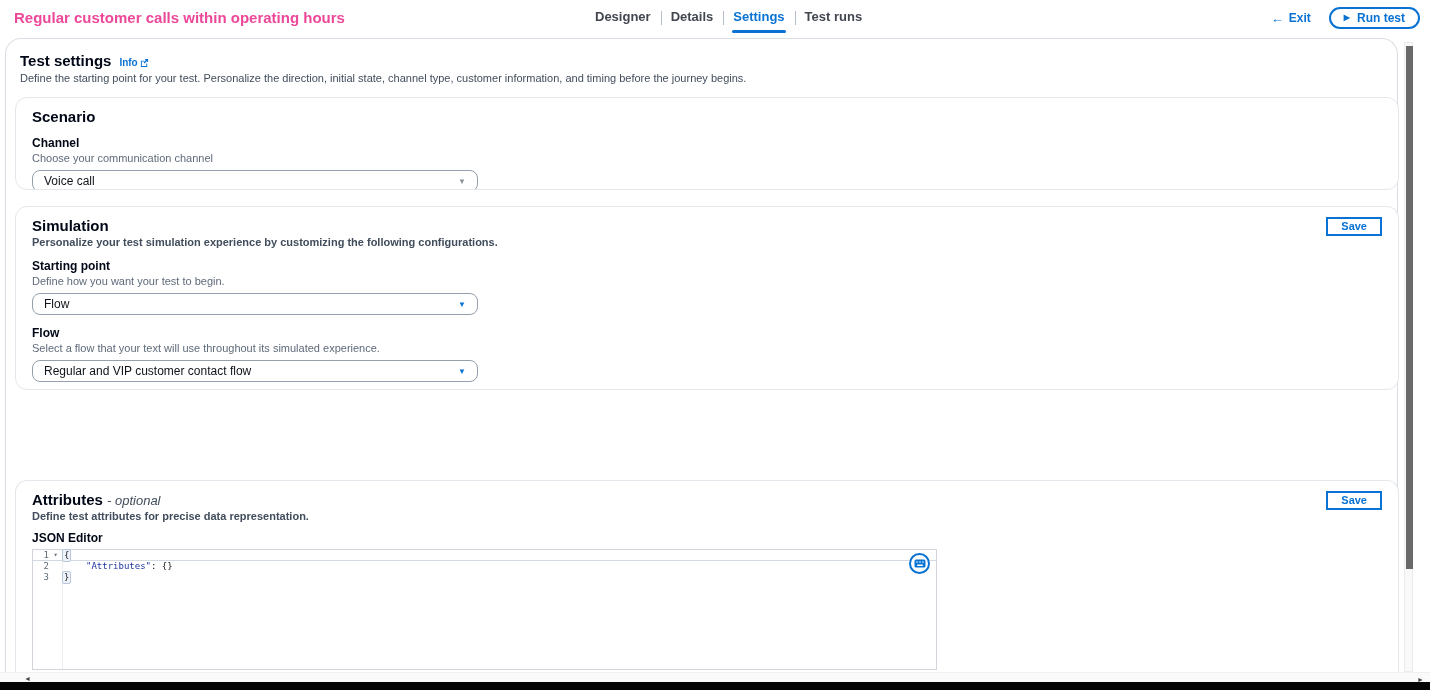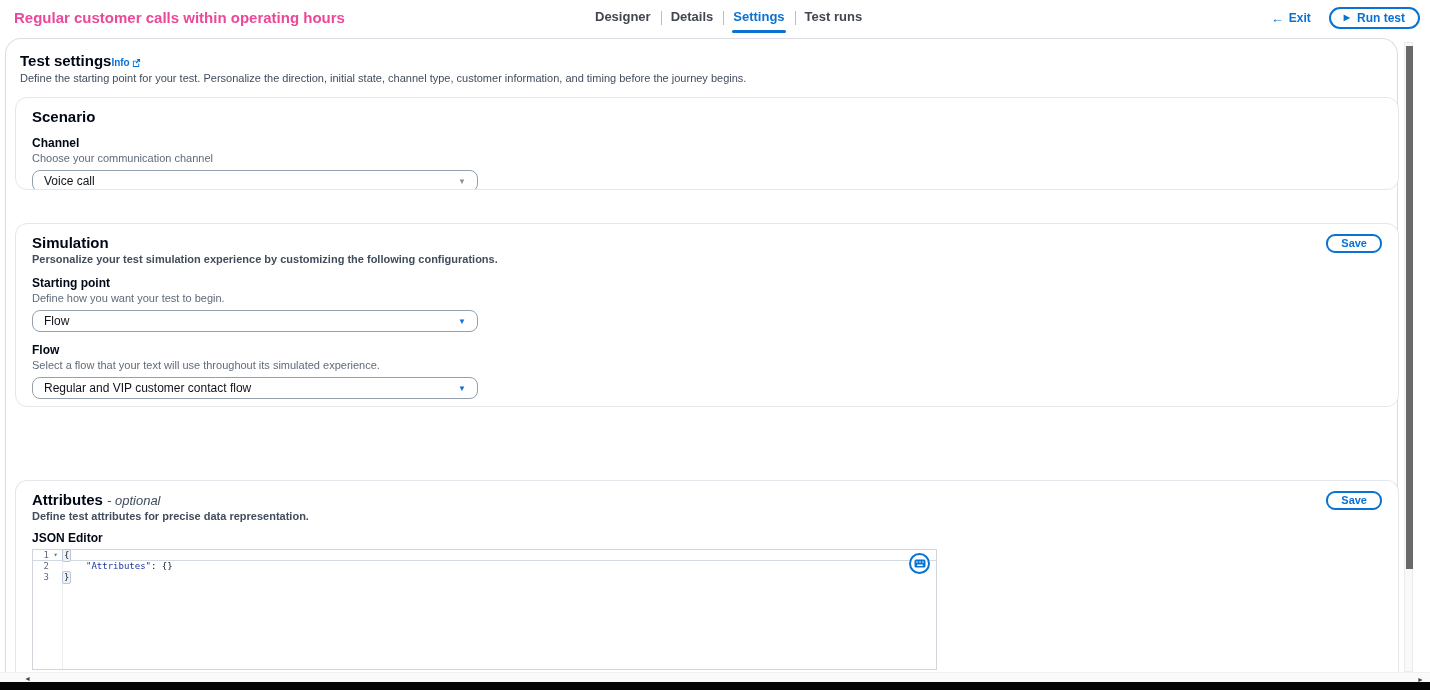--- a/index.html
+++ b/index.html
@@ -20,36 +20,36 @@
   .exit-link { display:flex; gap:5px; align-items:center; color:#0972d3; font-size:12px; font-weight:700; cursor:pointer; }
   .run-test-btn { display:flex; gap:7px; align-items:center; height:22px; padding:0 13px; background:#fff;
          border:2px solid #0972d3; border-radius:14px; color:#0972d3; font-size:12px; font-weight:700; cursor:pointer; }
   .play-icon { font-size:8px; line-height:1; }
   .back-icon { font-size:13px; line-height:1; }
 
   
   .main-panel { position:absolute; left:5px; top:38px; width:1393px; height:634px; background:#fff;
          border:1px solid #d9dde3; border-bottom:none; border-radius:16px 16px 0 0; }
   .panel-header { position:absolute; left:14px; top:13px; }
-  .panel-title-row { display:flex; align-items:baseline; }
+  .panel-title-row { display:flex; align-items:baseline; gap:8px; }
   .panel-title { font-size:15px; font-weight:700; }
   .info-link { color:#0972d3; font-size:10px; font-weight:700; cursor:pointer; display:inline-flex; gap:2px; align-items:center; }
   .panel-desc { margin-top:3px; font-size:11px; color:#414d5c; }
 
   
   .card { position:absolute; left:9px; width:1384px; background:#fff; border:1px solid #e3e7eb;
           border-radius:12px; padding:10px 16px 12px; overflow:hidden; }
   .card-scenario   { top:58px;  height:93px; }
-  .card-simulation { top:184px; height:184px; }
+  .card-simulation { top:167px; height:184px; }
   .card-attributes { top:441px; height:193px; border-bottom:none; border-radius:12px 12px 0 0; }
   .card-head { display:flex; justify-content:space-between; align-items:flex-start; }
   .card-title { font-size:15px; font-weight:700; }
   .optional-suffix { font-size:13px; font-weight:400; font-style:italic; color:#414d5c; }
   .card-desc { font-size:11px; color:#414d5c;font-weight:bold; }
-  .save-btn { height:19px; padding:0 13px; background:#fff; border:2px solid #0972d3; border-radius:9px;
+  .save-btn { height:19px; padding:0 13px; background:#fff; border:2px solid #0972d3; border-radius:0;
           color:#0972d3; font-size:11px; font-weight:700; cursor:pointer; line-height:15px; }
 
   .field-label { font-size:12px; font-weight:700; margin-top:11px; }
   .field-help  { font-size:11px; color:#5f6b7a; margin:2px 0 6px; }
   .select { width:446px; height:22px; border:1px solid #95a0ad; border-radius:8px; background:#fff;
           display:flex; align-items:center; justify-content:space-between; padding:0 11px;
           font-size:12px; color:#0f141a; cursor:pointer; }
   .select .caret { font-size:8px; color:#0972d3; }
   .select.disabled-look .caret { color:#8b9398; }
   .divider { border:none; border-top:1px solid #e9ebed; margin:14px 0 2px; }

